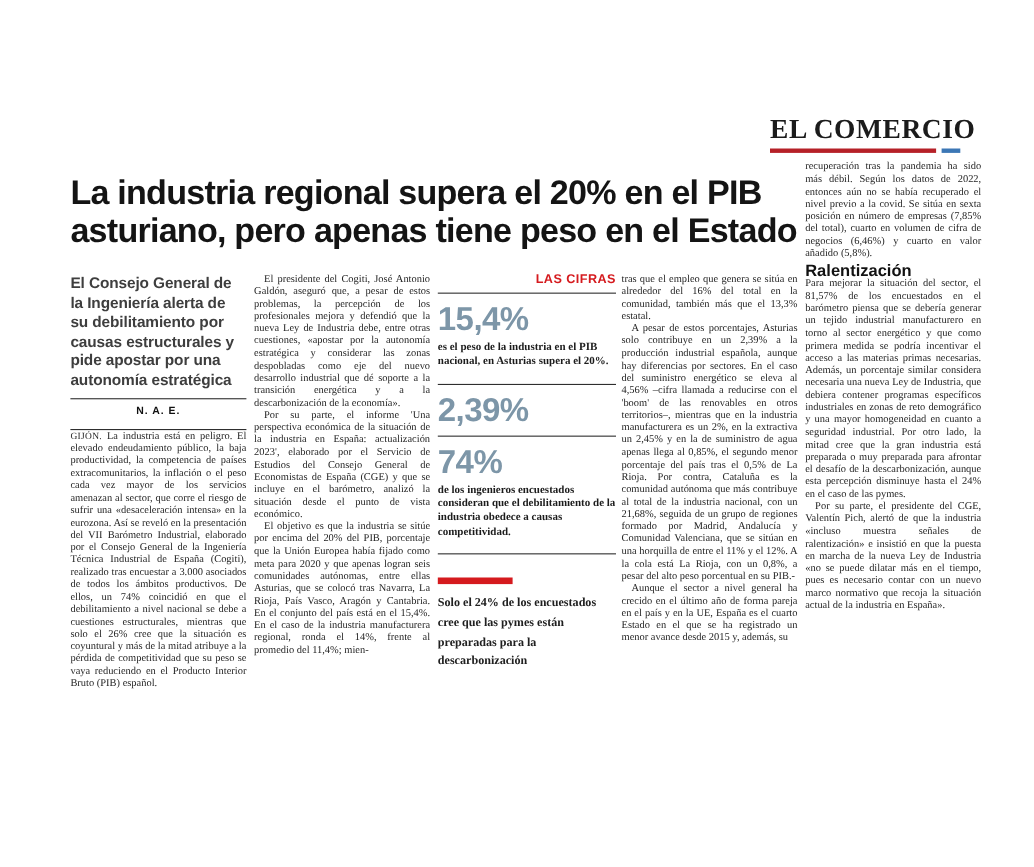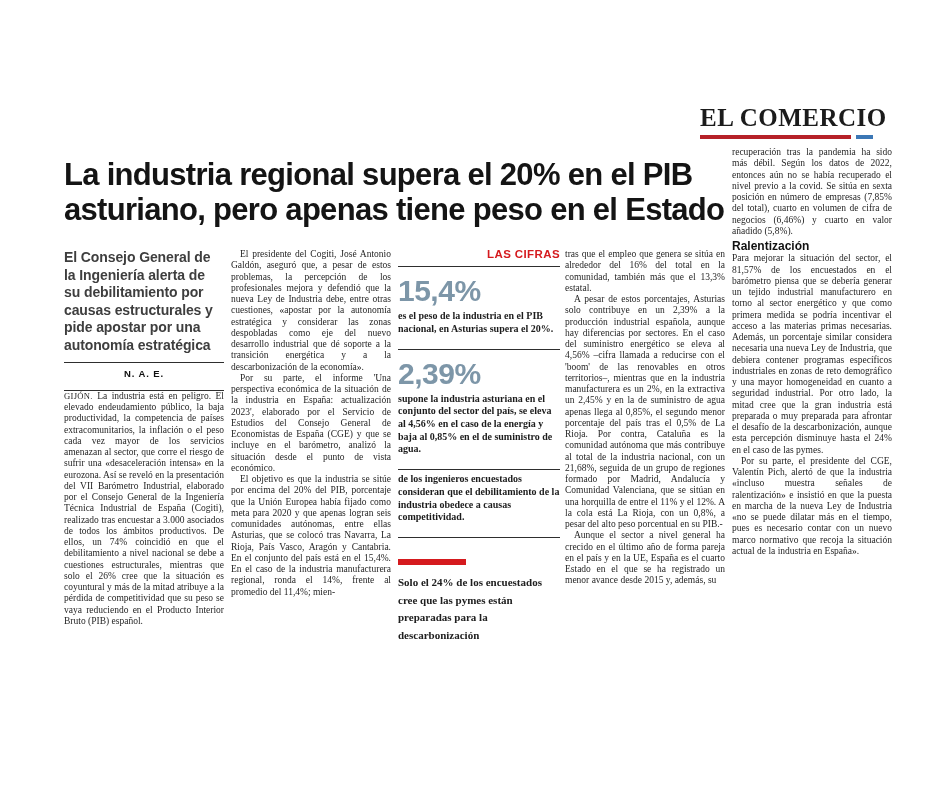--- a/index.html
+++ b/index.html
@@ -43,21 +43,21 @@
   .cifras-label{font-family:"Liberation Sans",sans-serif;font-weight:bold;font-size:11.5px;
                 letter-spacing:0.4px;color:#d51a1e;text-align:right;}
   .cifras .rule{margin-top:6px;}
   .cifra-value{font-family:"Liberation Sans",sans-serif;font-weight:bold;font-size:30px;
                line-height:32px;color:#7d96a8;letter-spacing:-0.5px;margin-top:8px;}
   .cifra-caption{font-weight:bold;font-size:10px;line-height:12.7px;color:#1c1c1c;
                  margin-top:3px;padding-bottom:7px;}
   .red-bar{width:68px;height:6px;background:#d51a1e;margin-top:21px;}
   .callout{font-weight:bold;font-size:11px;line-height:17.6px;color:#202020;margin-top:9px;}
 
-  .subhead{font-family:"Liberation Sans",sans-serif;font-weight:bold;font-size:12px;
+  .subhead{font-family:"Liberation Sans",sans-serif;font-weight:bold;font-size:15px;
            color:#111;text-align:left;margin:4px 0 1px;}
 </style>
 </head>
 <body>
 
 <div class="page">
 
   <div class="logo">
     <div class="logo-text">EL COMERCIO</div>
     <div class="logo-rule">
@@ -90,25 +90,25 @@
     <div class="rule"></div>
 
     <div>
       <div class="cifra-value">15,4%</div>
       <div class="cifra-caption">es el peso de la industria en el PIB nacional, en Asturias supera el 20%.</div>
     </div>
     <div class="rule"></div>
 
     <div>
       <div class="cifra-value">2,39%</div>
-      <div class="cifra-caption">supone la industria asturiana en el conjunto del sector del país, se eleva al 4,56% en el caso de la energía y baja al 0,85% en el de suministro de agua.</div>
     </div>
     <div class="rule"></div>
 
     <div>
+      <div class="cifra-value">74%</div>
       <div class="cifra-caption">de los ingenieros encuestados consideran que el debilitamiento de la industria obedece a causas competitividad.</div>
     </div>
     <div class="rule"></div>
 
     <div class="red-bar"></div>
     <div class="callout">Solo el 24% de los encuestados cree que las pymes están preparadas para la descarbonización</div>
   </div>
 
   <div class="col col4">
     <p>tras que el empleo que genera se sitúa en alrededor del 16% del total en la comunidad, también más que el 13,3% estatal.</p>

